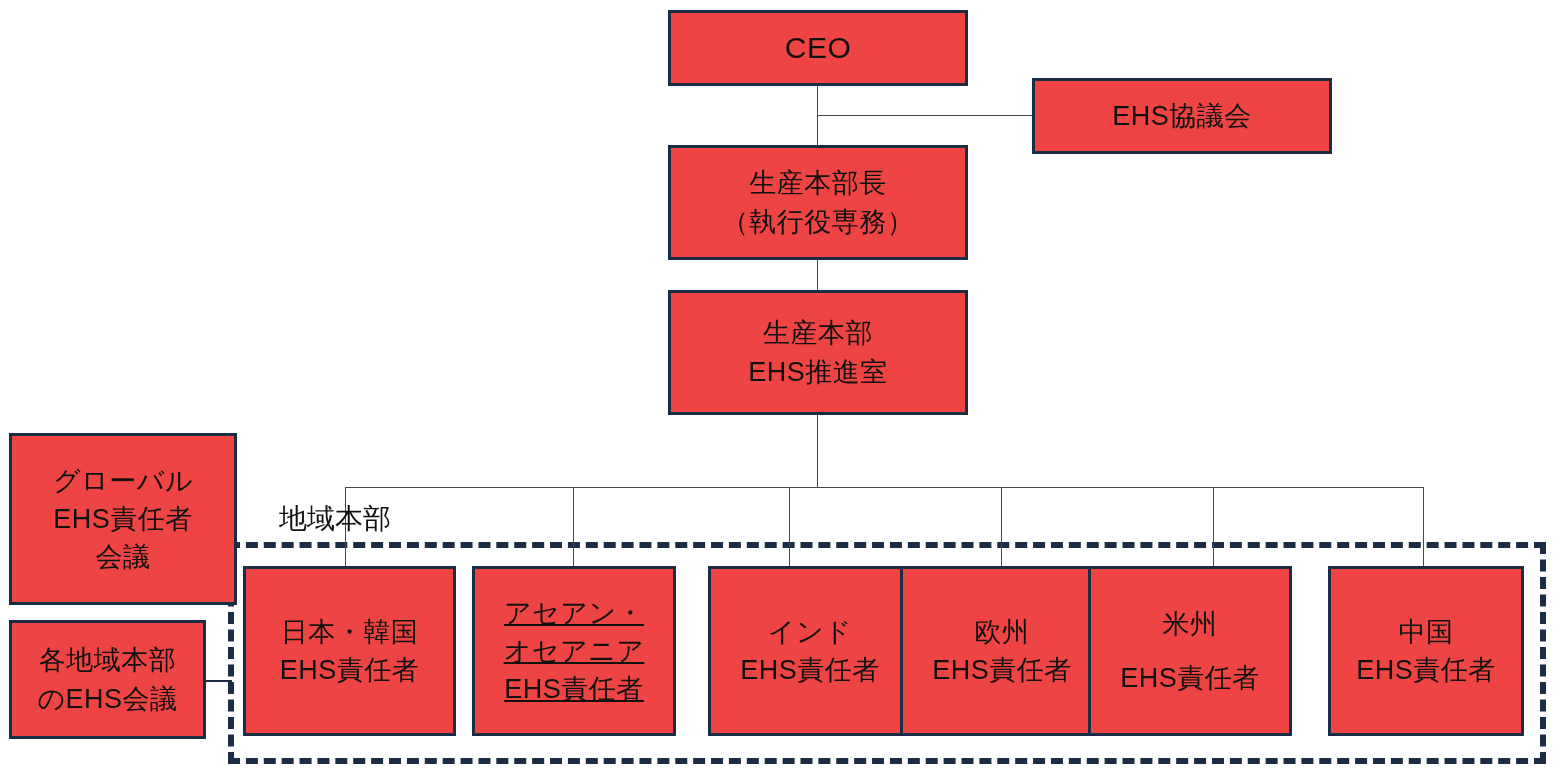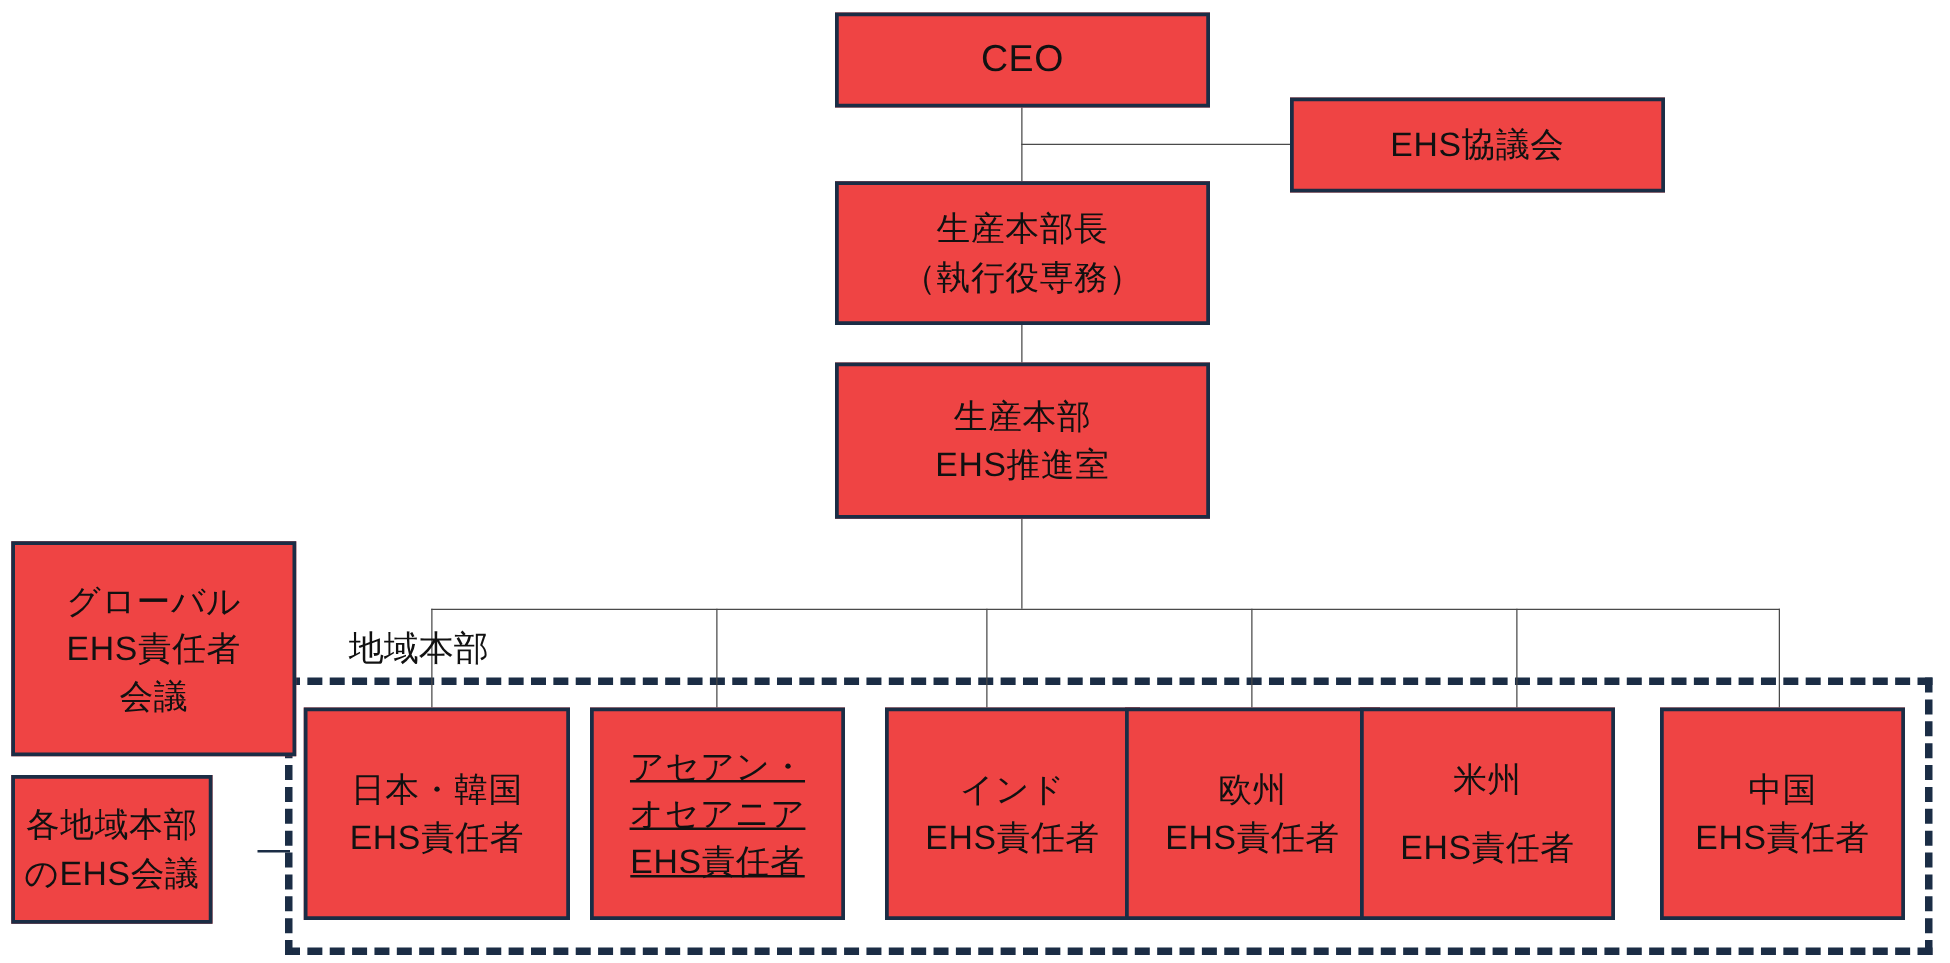--- a/index.html
+++ b/index.html
@@ -36,21 +36,21 @@
   }
   .node .ln { display: block; white-space: nowrap; }
 
   
   #node-ceo        { left: 668px;  top: 10px;  width: 300px; height: 76px;  font-size: 30px; }
   #node-council    { left: 1032px; top: 78px;  width: 300px; height: 76px;  }
   #node-head       { left: 668px;  top: 145px; width: 300px; height: 115px; }
   #node-office     { left: 668px;  top: 290px; width: 300px; height: 125px; }
 
   #node-global     { left: 9px;    top: 433px; width: 228px; height: 172px; }
-  #node-regional-mtg { left: 9px;  top: 620px; width: 161px; height: 119px; }
+  #node-regional-mtg { left: 9px;  top: 620px; width: 197px; height: 119px; }
 
   .region-node { top: 566px; height: 170px; }
   #region-0 { left: 243px;  width: 213px; text-align: center; }
   #region-1 { left: 472px;  width: 204px; text-decoration: underline; }
   #region-2 { left: 688px;  width: 204px; margin-left: 20px; }
   #region-3 { left: 900px;  width: 204px; }
   #region-4 { left: 1088px; width: 204px; gap: 16px; }
   #region-5 { left: 1328px; width: 196px; }
 
   

